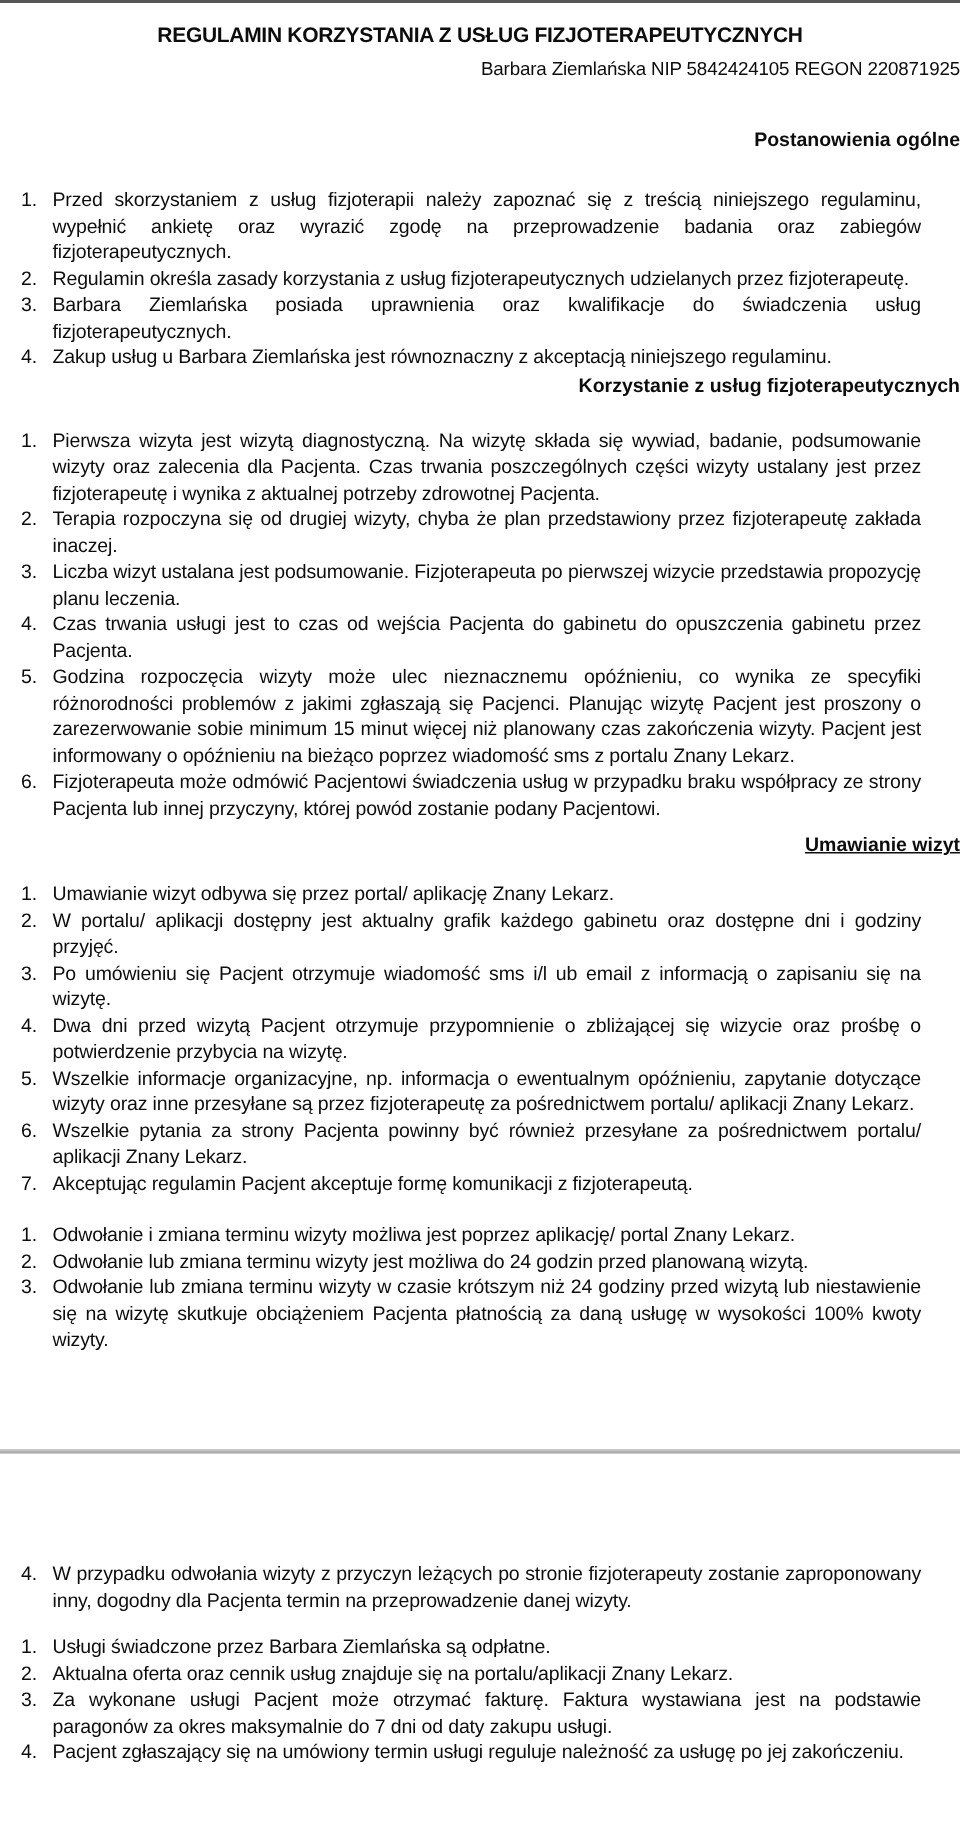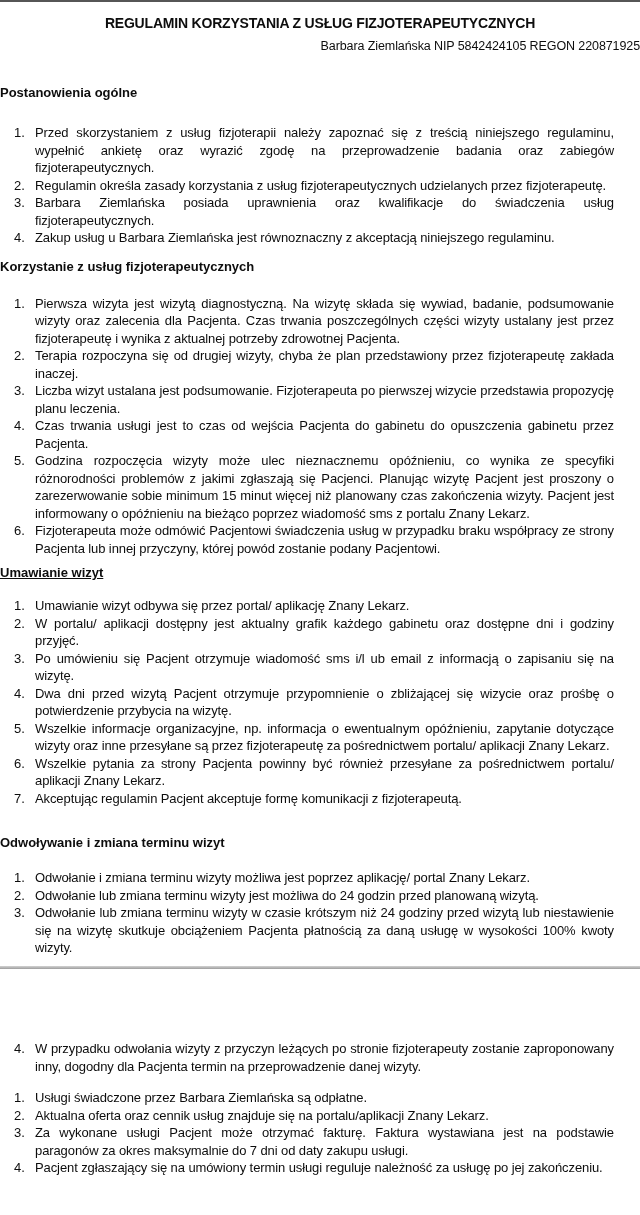--- a/index.html
+++ b/index.html
@@ -46,21 +46,21 @@
   .doc-subtitle {
     text-align: right;
     font-size: 12.5px;
     line-height: 16px;
     letter-spacing: -0.1px;
   }
   .doc-subtitle.first {
     margin-top: 5px;
   }
   .section-heading {
-    text-align: left;
+    text-align: right;
     font-weight: bold;
     font-size: 13px;
     line-height: 19px;
   }
   .list {
     padding: 0 26px 0 14px;
   }
   .list-item {
     display: flex;
     align-items: flex-start;
@@ -76,21 +76,21 @@
     flex: 1;
     font-size: 13px;
     line-height: 17.5px;
     letter-spacing: -0.1px;
     text-align: justify;
     text-justify: inter-word;
   }
   
   #page1-content .b0 { margin-top: 29px; }
   #page1-content .b1 { margin-top: 22px; }
-  #page1-content .b2 { margin-top: 10px; }
+  #page1-content .b2 { }
   #page1-content .b3 { margin-top: 19px; }
   #page1-content .b4 { margin-top: 6px; text-decoration: underline; }
   #page1-content .b5 { margin-top: 15px; }
   #page1-content .b6 { margin-top: 26px; }
   #page1-content .b7 { margin-top: 17px; }
   
   #page2-content .b0 { margin-top: 0; }
   #page2-content .b1 { margin-top: 17px; }
   #page2-content .b2 { margin-top: 14px; }
 </style>
@@ -173,21 +173,20 @@
         </div>
         <div class="list-item">
           <div class="num">6.</div>
           <div class="txt">Wszelkie pytania za strony Pacjenta powinny być również przesyłane za pośrednictwem portalu/ aplikacji Znany Lekarz.</div>
         </div>
         <div class="list-item">
           <div class="num">7.</div>
           <div class="txt">Akceptując regulamin Pacjent akceptuje formę komunikacji z fizjoterapeutą.</div>
         </div>
       </div>
-      <div class="section-heading b6">Odwoływanie i zmiana terminu wizyt</div>
       <div class="list b7">
         <div class="list-item">
           <div class="num">1.</div>
           <div class="txt">Odwołanie i zmiana terminu wizyty możliwa jest poprzez aplikację/ portal Znany Lekarz.</div>
         </div>
         <div class="list-item">
           <div class="num">2.</div>
           <div class="txt">Odwołanie lub zmiana terminu wizyty jest możliwa do 24 godzin przed planowaną wizytą.</div>
         </div>
         <div class="list-item">

